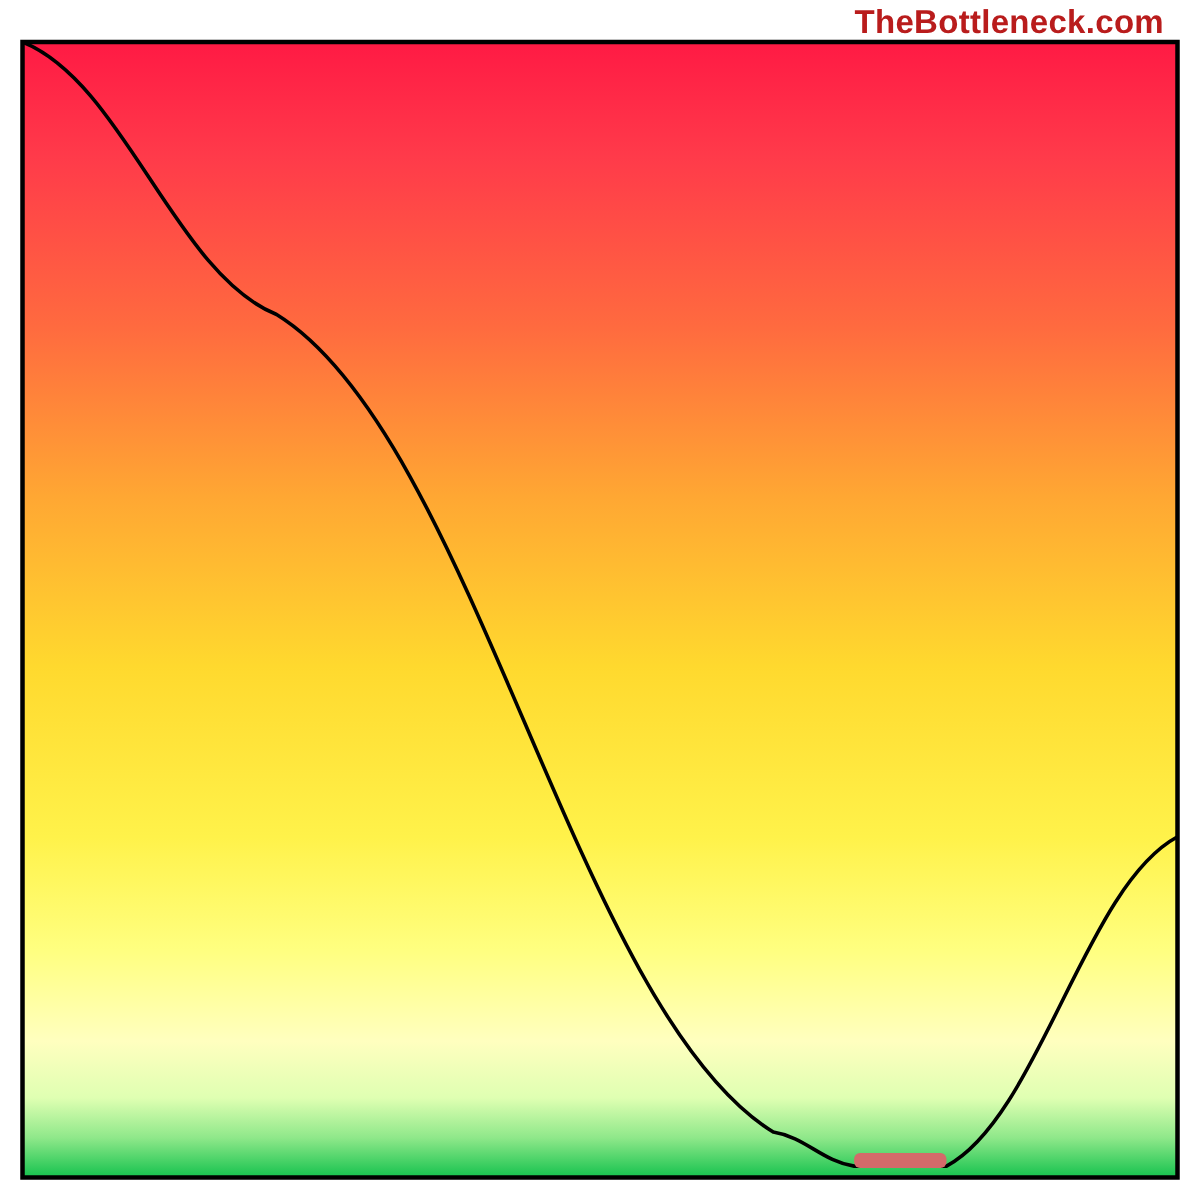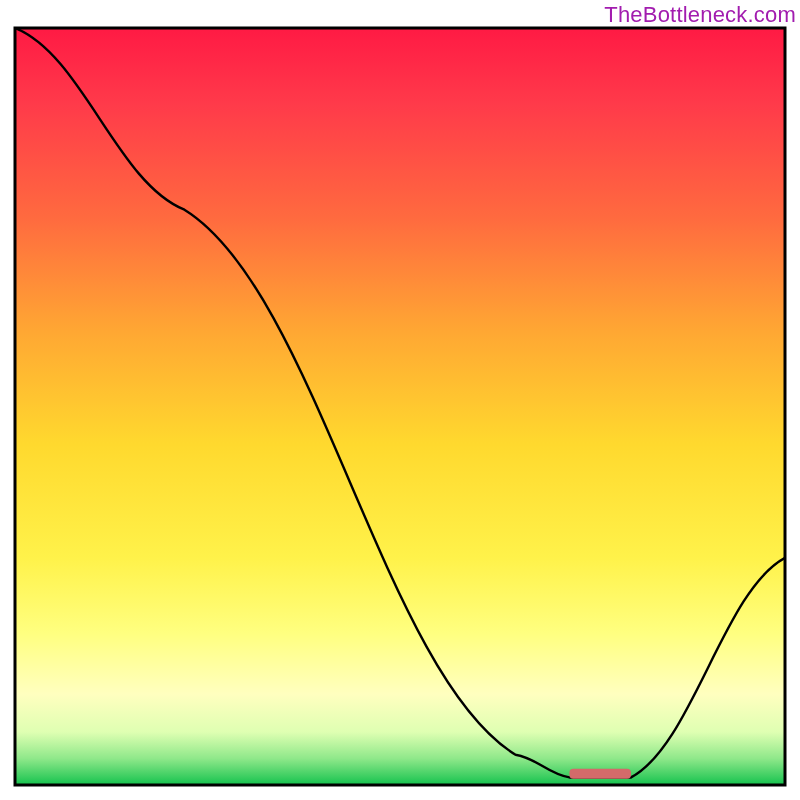--- a/index.html
+++ b/index.html
@@ -11,24 +11,24 @@
     font-family: Arial, sans-serif;
   }
   .chart-wrap {
     position: relative;
     width: 800px;
     height: 800px;
   }
   .watermark {
     position: absolute;
     top: 2px;
-    right: 4px;
+    right: 24px;
     font-size: 22px;
-    font-weight: 400;
-    color: #a21caf;
+    font-weight: 700;
+    color: #b91c1c;
     letter-spacing: 0.2px;
   }
   svg {
     display: block;
   }
 </style>
 </head>
 <body>
 
 <div class="chart-wrap">

